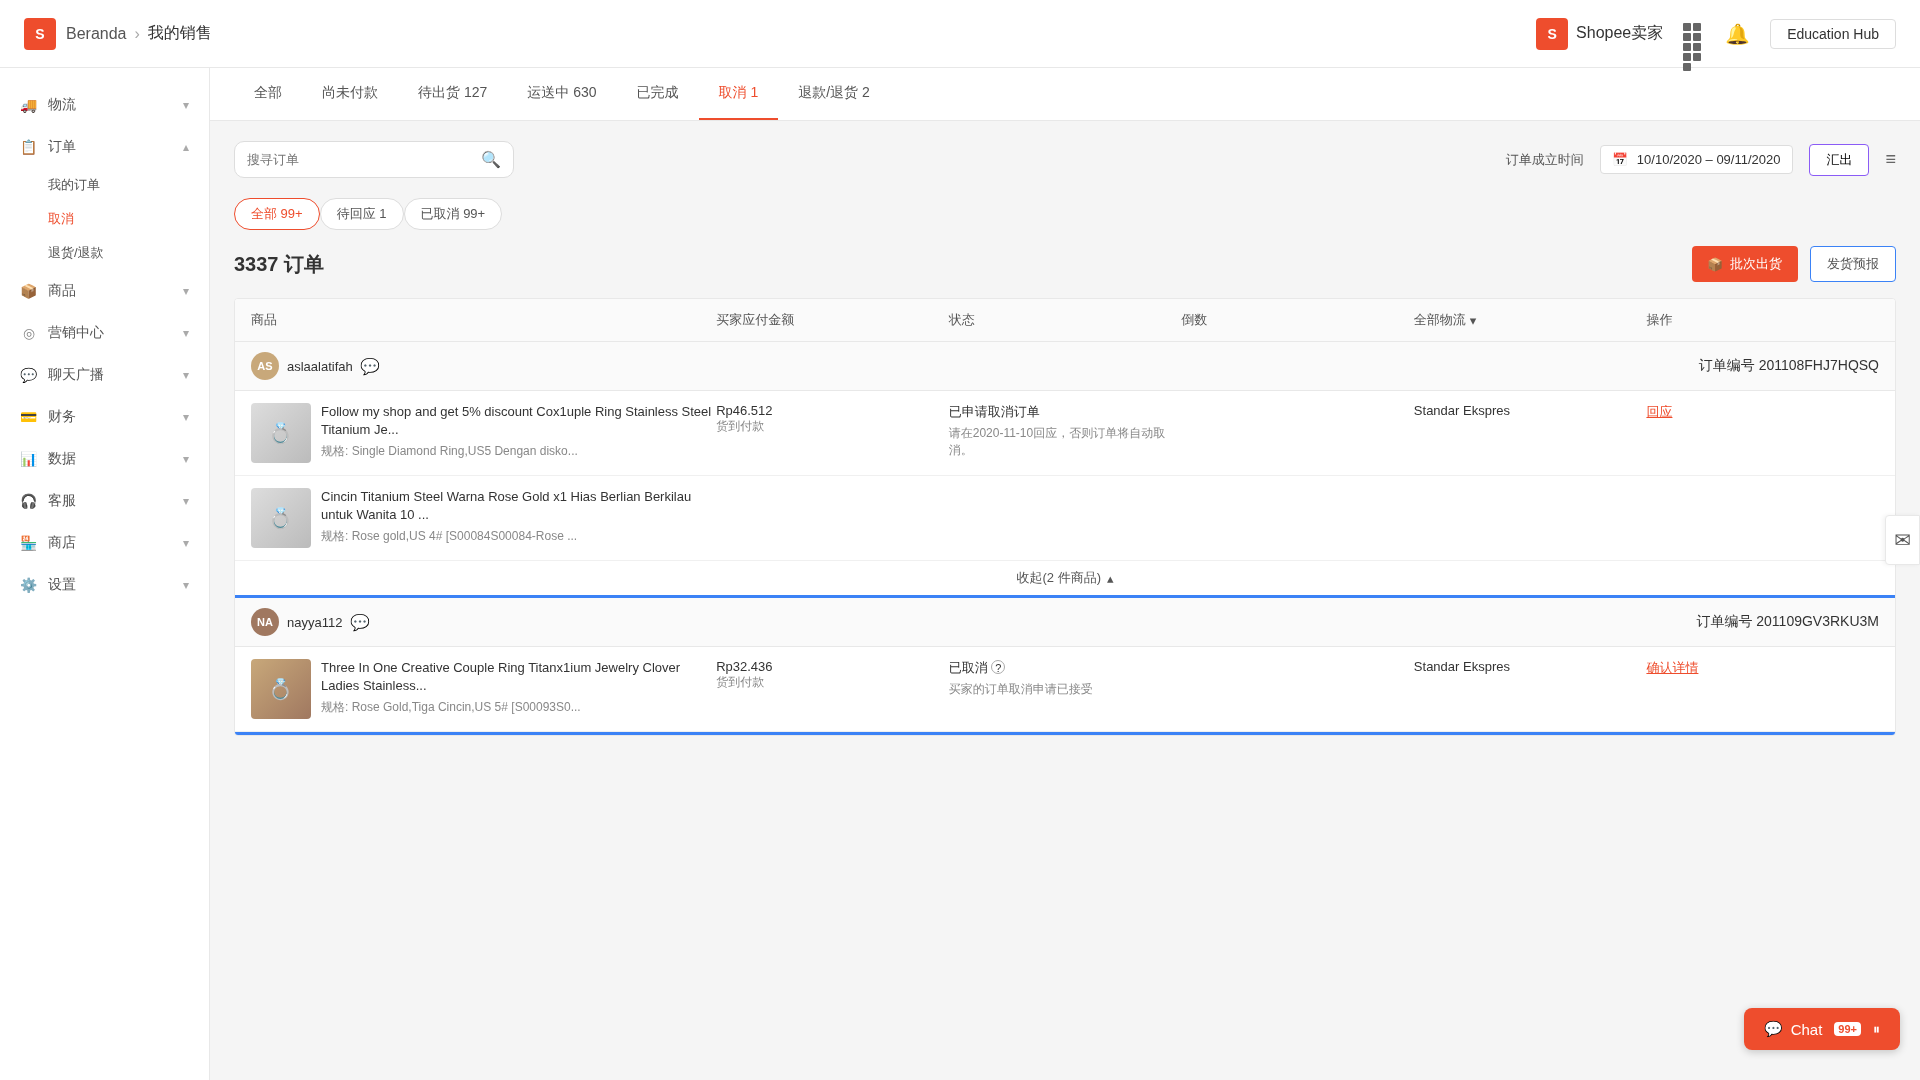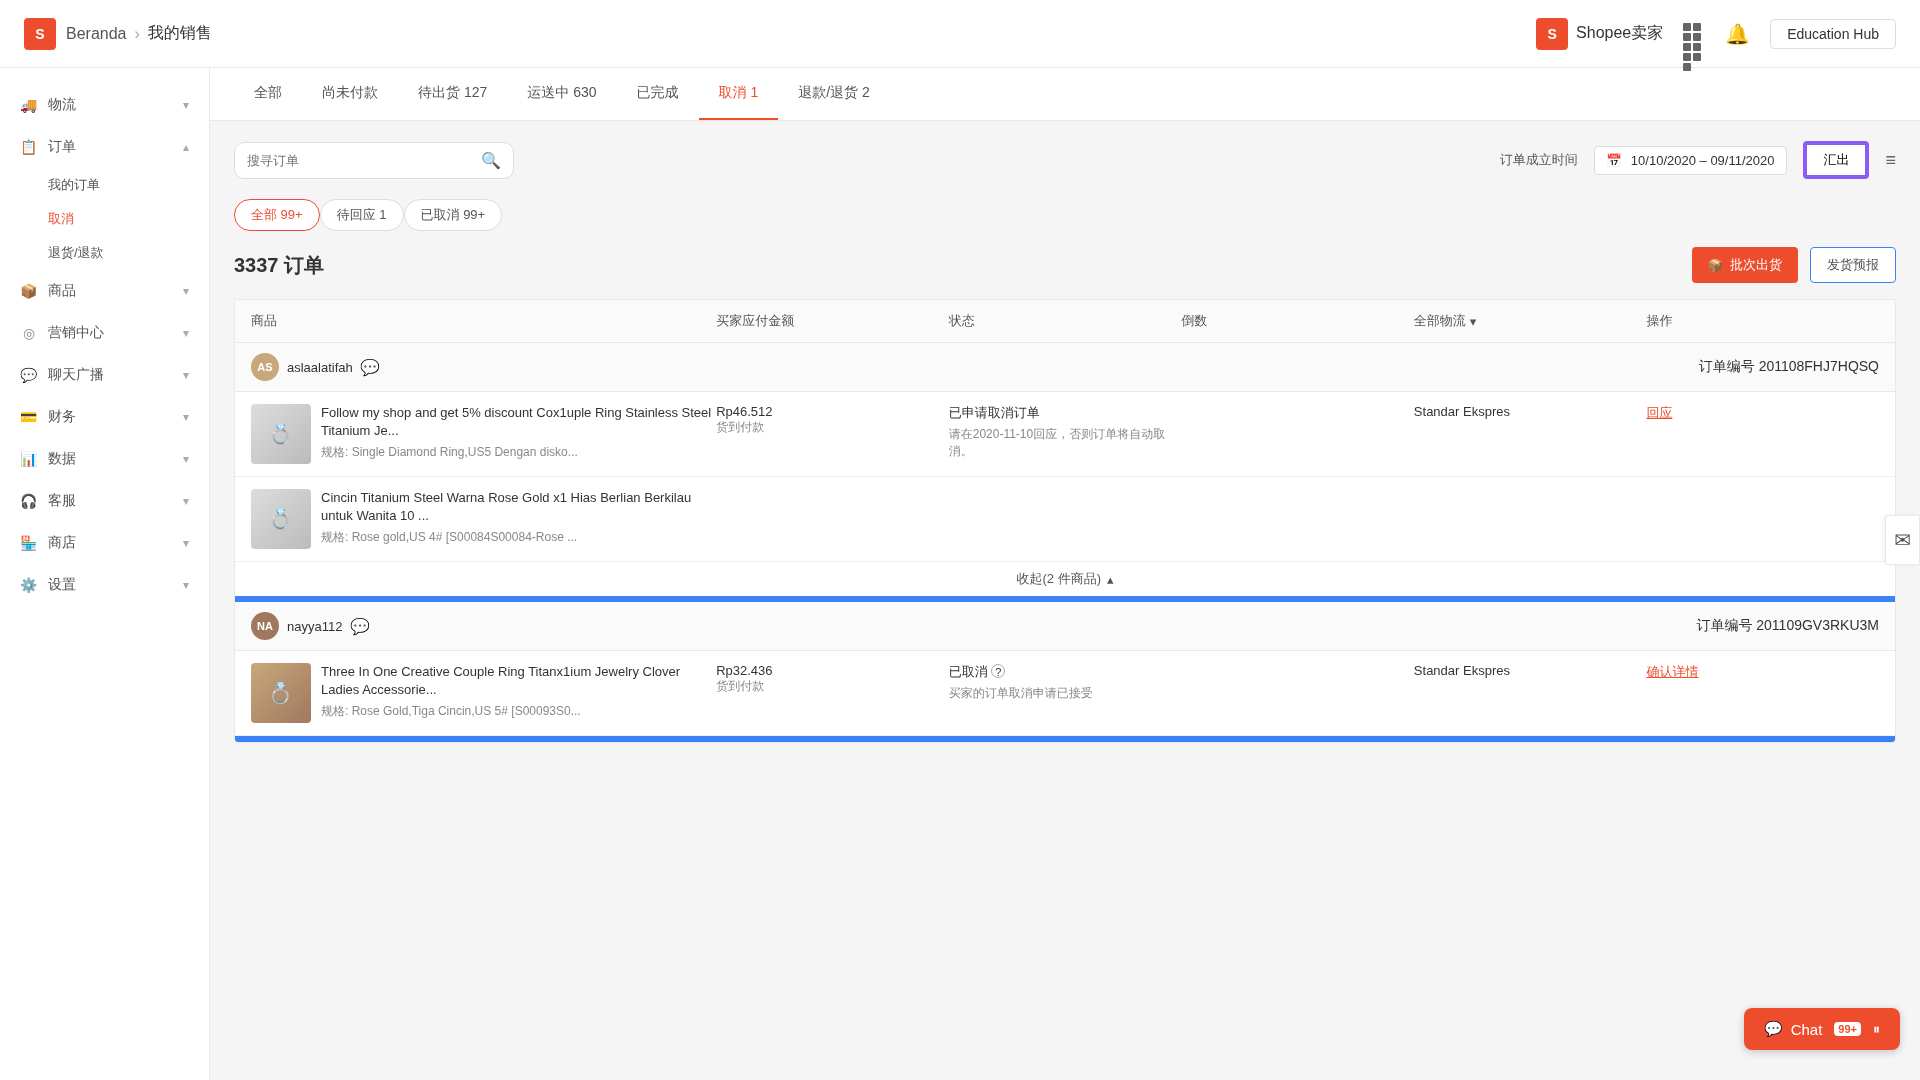--- a/index.html
+++ b/index.html
@@ -116,21 +116,21 @@
       align-items: center;
       border: 1px solid #ddd;
       border-radius: 4px;
       padding: 6px 12px;
       background: #fff;
       gap: 8px;
       font-size: 13px;
       cursor: pointer;
     }
     .export-btn {
-      border: 4px solid #8b5cf6;
+      border: 1px solid #8b5cf6;
       border-radius: 4px;
       padding: 6px 16px;
       background: #fff;
       cursor: pointer;
       font-size: 13px;
     }
     .list-icon { font-size: 18px; color: #666; cursor: pointer; }
 
     
     .sub-tabs { display: flex; margin-bottom: 16px; }
@@ -189,21 +189,21 @@
       grid-template-columns: 2fr 1fr 1fr 1fr 1fr 1fr;
       padding: 12px 16px;
       background: #fafafa;
       border-bottom: 1px solid #e8e8e8;
       color: #555;
       font-size: 13px;
     }
     .table-header-cell { display: flex; align-items: center; gap: 4px; }
 
     
-    .order-group { border-bottom: 6px solid #3b82f6; }
+    .order-group { border-bottom: 3px solid #3b82f6; }
     .order-user-row {
       display: flex;
       align-items: center;
       justify-content: space-between;
       padding: 10px 16px;
       background: #fafafa;
       border-bottom: 1px solid #e8e8e8;
     }
     .user-info { display: flex; align-items: center; gap: 8px; }
     .user-name { font-size: 13px; color: #333; font-weight: 500; }
@@ -551,21 +551,21 @@
             <div>
               <span>订单编号 </span>
               <span>201109GV3RKU3M</span>
             </div>
           </div>
 
           <div class="product-row">
             <div class="product-info">
               <div class="product-img-placeholder" style="background:linear-gradient(135deg,#c8a87a,#a07860);">💍</div>
               <div class="product-details">
-                <div class="product-name">Three In One Creative Couple Ring Titanx1ium Jewelry Clover Ladies Accessorie...</div>
+                <div class="product-name">Three In One Creative Couple Ring Titanx1ium Jewelry Clover Ladies Stainless...</div>
                 <div class="product-spec">规格: Rose Gold,Tiga Cincin,US 5# [S00093S0...</div>
               </div>
             </div>
             <div class="price-cell">
               <div>Rp32.436</div>
               <div class="price-label">货到付款</div>
             </div>
             <div class="status-cell">
               <div class="status-text">已取消 <span style="display:inline-block;width:14px;height:14px;border-radius:50%;border:1px solid #aaa;text-align:center;font-size:11px;line-height:14px;cursor:pointer;">?</span></div>
               <div class="status-note">买家的订单取消申请已接受</div>

